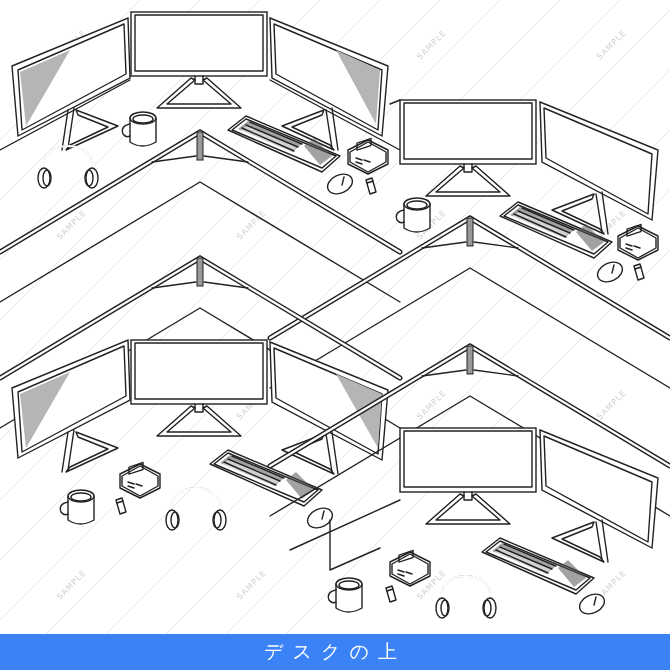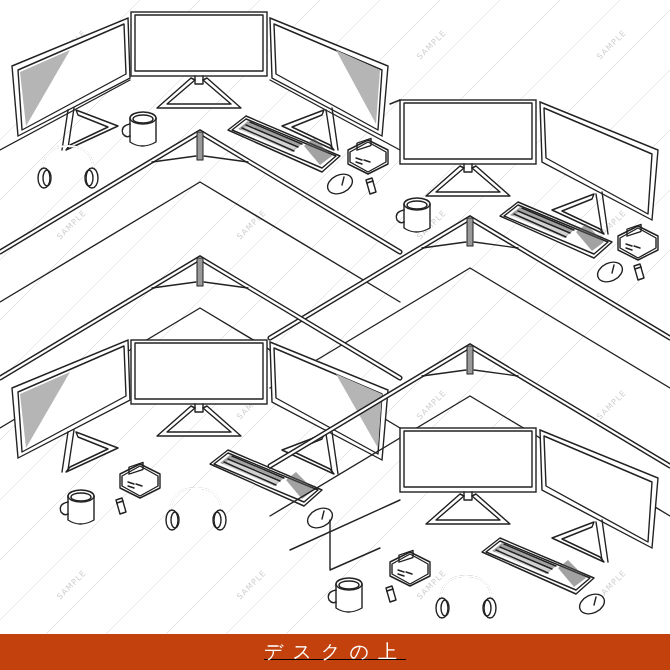--- a/index.html
+++ b/index.html
@@ -1,18 +1,18 @@
 <!DOCTYPE html>
 <html><head>
 <meta charset="utf-8">
 <style>
   html,body{margin:0;padding:0;background:#fff;}
   body{width:670px;height:670px;position:relative;overflow:hidden;font-family:"DejaVu Sans",sans-serif;}
   #art{position:absolute;left:0;top:0;width:670px;height:634px;}
-  .caption-bar{position:absolute;left:0;top:634px;width:670px;height:36px;background:#c2410c;display:flex;align-items:center;justify-content:center;text-decoration:underline;}
+  .caption-bar{position:absolute;left:0;top:634px;width:670px;height:36px;background:#3b82f6;display:flex;align-items:center;justify-content:center;}
   .caption-text{color:#fff;font-size:19px;letter-spacing:9px;font-family:"DejaVu Sans",sans-serif;}
   .wm{font-size:8px;fill:#cfcfcf;font-family:"DejaVu Sans",sans-serif;letter-spacing:1px;}
   .ln{stroke:#222;stroke-width:1.4;fill:none;stroke-linejoin:round;stroke-linecap:round;}
   .lnf{stroke:#222;stroke-width:1.4;fill:#fff;stroke-linejoin:round;}
   .thick{stroke:#222;stroke-width:5;fill:none;stroke-linecap:round;}
   .thin-in{stroke:#fff;stroke-width:2.2;fill:none;stroke-linecap:round;}
   .screen{fill:#fff;stroke:#222;stroke-width:1.4;}
   .shade{fill:#b5b5b5;stroke:none;}
   .key{fill:#555;}
 </style>

